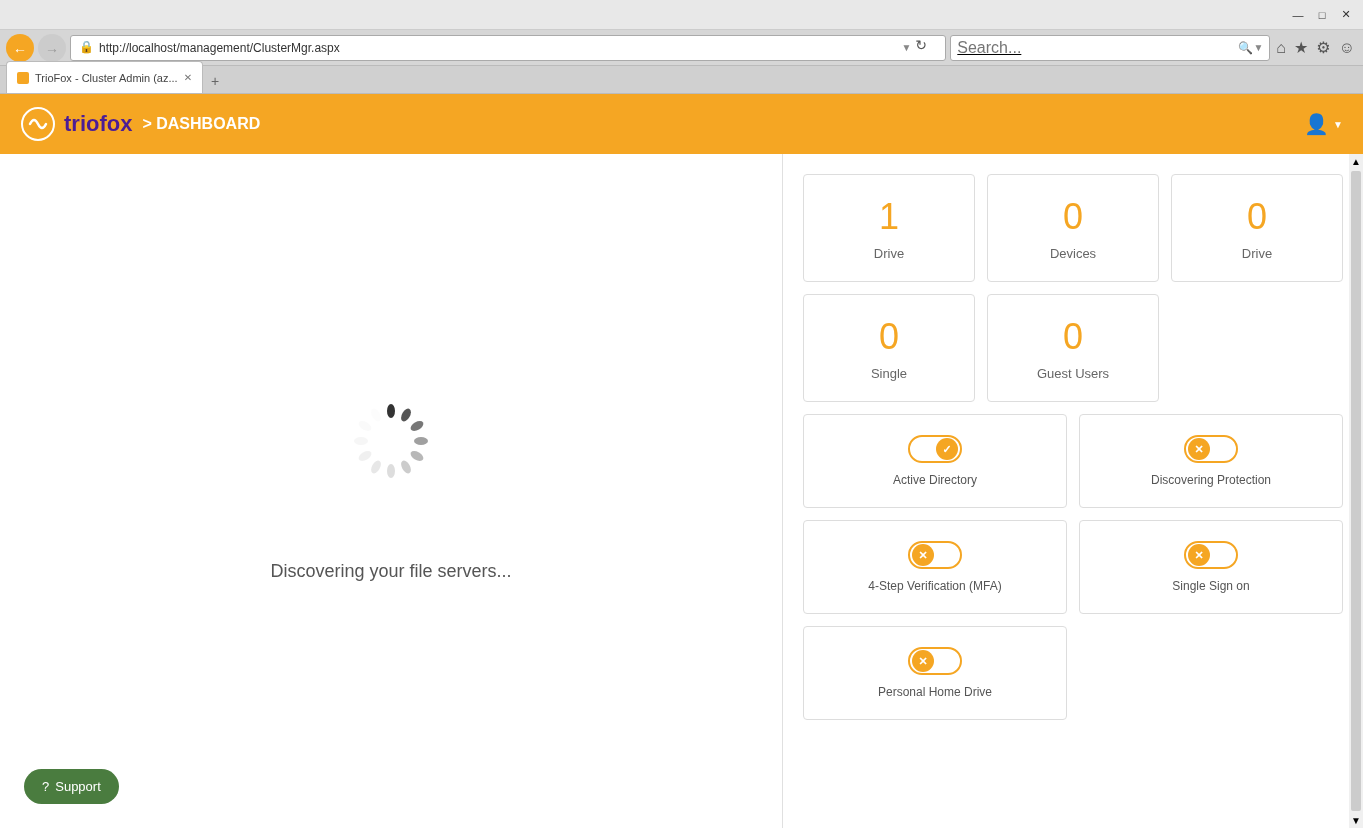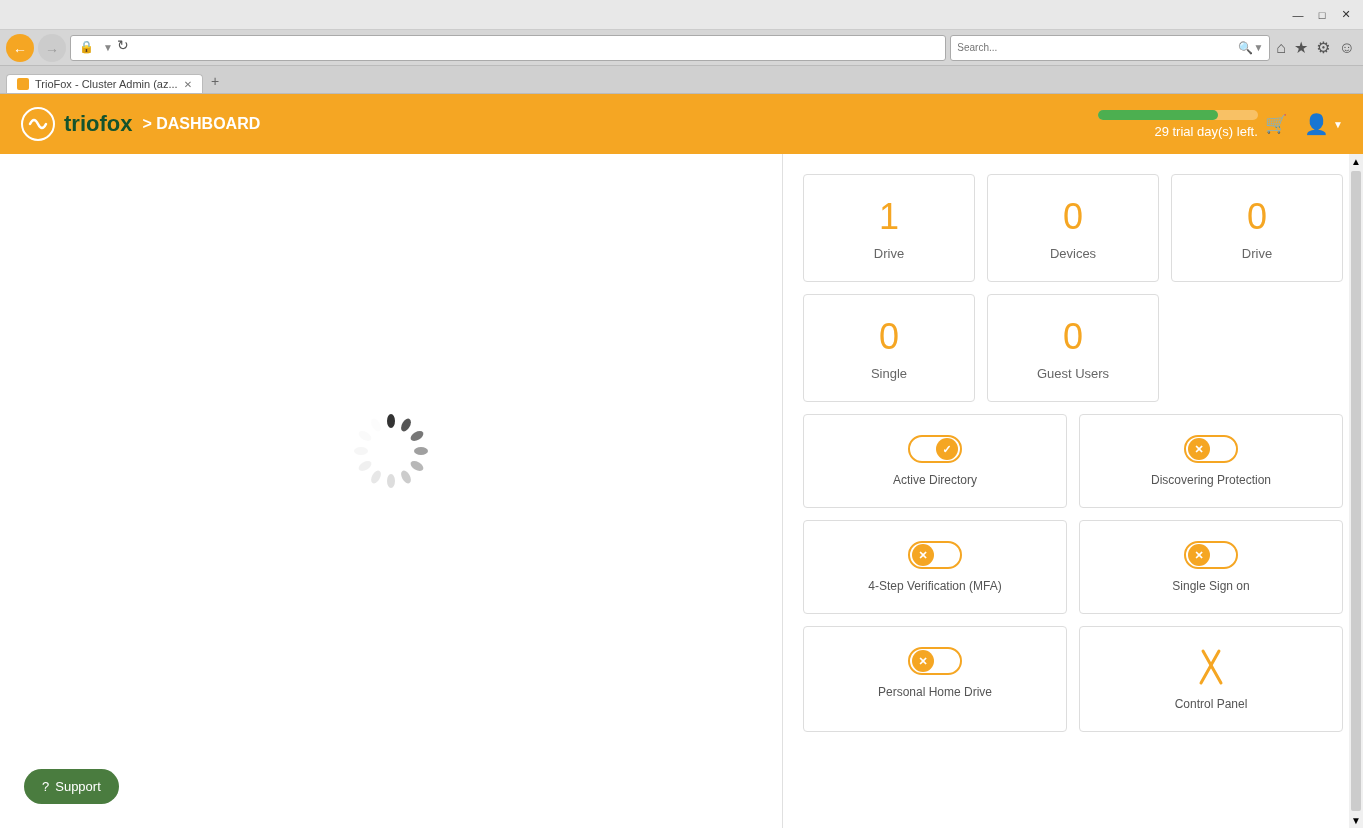--- a/index.html
+++ b/index.html
@@ -40,56 +40,56 @@
       background: white; padding: 0 8px; font-size: 12px; color: #333;
       display: flex; align-items: center;
     }
     .address-icon { width: 16px; height: 16px; margin-right: 4px; color: #666; font-size: 12px; }
     .address-text { font-size: 12px; color: #333; flex: 1; }
     .address-arrows { color: #888; font-size: 10px; margin-left: 4px; }
     .search-bar {
       width: 320px; height: 26px; border: 1px solid #aaa; border-radius: 3px;
       background: white; display: flex; align-items: center; padding: 0 6px;
     }
-    .search-input-field { border: none; outline: none; font-size: 10px; flex: 1; background: transparent; }
+    .search-input-field { border: none; outline: none; font-size: 16px; flex: 1; background: transparent; text-decoration: underline; }
     .search-icon-btn { color: #888; font-size: 12px; cursor: pointer; }
     .toolbar-icons { display: flex; gap: 4px; align-items: center; }
     .toolbar-icon { font-size: 16px; color: #555; cursor: pointer; padding: 2px; }
 
     
     .browser-tabs {
       background: #d0d0d0;
       height: 28px;
       display: flex;
       align-items: flex-end;
       padding: 0 6px;
       border-bottom: 1px solid #bbb;
     }
     .tab {
-      height: 19px; background: #e8e8e8; border: 1px solid #bbb; border-bottom: none;
+      height: 32px; background: #e8e8e8; border: 1px solid #bbb; border-bottom: none;
       border-radius: 4px 4px 0 0; padding: 0 10px; display: flex; align-items: center;
       font-size: 11px; color: #444; cursor: pointer; gap: 6px; min-width: 120px;
     }
     .tab.active { background: white; }
     .tab-favicon { width: 12px; height: 12px; background: #f5a623; border-radius: 2px; }
     .tab-close { font-size: 10px; color: #777; cursor: pointer; margin-left: auto; }
     .new-tab-btn { padding: 0 8px; font-size: 14px; color: #666; cursor: pointer; height: 24px; display: flex; align-items: center; }
 
     
     .app-header {
       background: #f5a623;
       height: 60px;
       display: flex;
       align-items: center;
       padding: 0 20px;
       color: white;
     }
     .logo-area { display: flex; align-items: center; gap: 8px; }
     .logo-icon { width: 36px; height: 36px; }
-    .logo-text { color: #14532d; font-size: 22px; font-weight: bold; }
+    .logo-text { color: #4c1d95; font-size: 22px; font-weight: bold; }
     .breadcrumb { color: white; font-size: 16px; font-weight: bold; margin-left: 10px; }
     .header-right { margin-left: auto; display: flex; align-items: center; gap: 16px; }
     .trial-info { display: flex; align-items: center; gap: 8px; color: white; font-size: 13px; }
     .trial-bar-container { width: 160px; height: 10px; background: rgba(255,255,255,0.3); border-radius: 5px; }
     .trial-bar-fill { height: 10px; background: #4caf50; border-radius: 5px; }
     .cart-icon { font-size: 18px; color: white; cursor: pointer; }
     .user-menu { display: flex; align-items: center; gap: 4px; color: white; cursor: pointer; }
     .user-icon { font-size: 20px; }
     .chevron-icon { font-size: 10px; }
 
@@ -201,20 +201,21 @@
     <button class="title-btn">□</button>
     <button class="title-btn">✕</button>
   </div>
 </div>
 
 <div class="browser-toolbar">
   <button class="nav-btn back">←</button>
   <button class="nav-btn fwd">→</button>
   <div class="address-bar">
     <span class="address-icon">🔒</span>
+    <span class="address-text">http://localhost/management/ClusterMgr.aspx</span>
     <span class="address-arrows">▼</span>
     <span class="refresh-btn" style="margin-left:4px;">↻</span>
   </div>
   <div class="search-bar">
     <input class="search-input-field" type="text" placeholder="Search..." style="">
     <span class="search-icon-btn">🔍</span>
     <span style="color:#888;font-size:10px;">▼</span>
   </div>
   <div class="toolbar-icons">
     <span class="toolbar-icon">⌂</span>
@@ -236,29 +237,20 @@
 <div class="app-header">
   <div class="logo-area">
     <svg class="logo-icon" viewBox="0 0 36 36" fill="none">
       <circle cx="18" cy="18" r="16" stroke="white" stroke-width="2" fill="none"></circle>
       <path d="M10 18 Q14 10 18 18 Q22 26 26 18" stroke="white" stroke-width="2.5" fill="none" stroke-linecap="round"></path>
     </svg>
     <span class="logo-text">triofox</span>
   </div>
   <span class="breadcrumb">&gt; DASHBOARD</span>
   <div class="header-right">
-    <div class="trial-info">
-      <div style="display:flex;flex-direction:column;align-items:flex-end;gap:4px;">
-        <div class="trial-bar-container">
-          <div class="trial-bar-fill" style="width:75%;"></div>
-        </div>
-        <span>29 trial day(s) left.</span>
-      </div>
-      <span class="cart-icon">🛒</span>
-    </div>
     <div class="user-menu">
       <span class="user-icon">👤</span>
       <span class="chevron-icon">▼</span>
     </div>
   </div>
 </div>
 
 <div class="main-content">
 
   <div class="left-panel">
@@ -282,20 +274,21 @@
             <ellipse rx="4" ry="7" fill="#bbb" opacity="0.35" transform="rotate(210) translate(0,-30)"></ellipse>
             <ellipse rx="4" ry="7" fill="#ccc" opacity="0.3" transform="rotate(240) translate(0,-30)"></ellipse>
             <ellipse rx="4" ry="7" fill="#ddd" opacity="0.25" transform="rotate(270) translate(0,-30)"></ellipse>
             <ellipse rx="4" ry="7" fill="#e5e5e5" opacity="0.2" transform="rotate(300) translate(0,-30)"></ellipse>
             <ellipse rx="4" ry="7" fill="#eee" opacity="0.15" transform="rotate(330) translate(0,-30)"></ellipse>
           </g>
         </svg>
       </div>
     </div>
 
+    <span class="loading-text">Discovering your file servers...</span>
 
     <button class="support-btn" style="position: fixed; bottom: 24px; left: 24px;">
       <span>?</span>
       <span>Support</span>
     </button>
   </div>
 
   <div class="right-panel">
 
     <div class="stats-grid">
@@ -377,29 +370,20 @@
         <div style="display:flex;justify-content:center;">
           <div class="toggle-switch off">
             <div style="width:22px;height:22px;border-radius:50%;background:#f5a623;position:absolute;left:2px;display:flex;align-items:center;justify-content:center;">
               <span style="color:white;font-size:11px;font-weight:bold;">✕</span>
             </div>
           </div>
         </div>
         <div class="feature-label">Personal Home Drive</div>
       </div>
 
-      <div class="feature-card">
-        <div style="display:flex;justify-content:center;">
-          <svg width="40" height="40" viewBox="0 0 40 40">
-            <line x1="28" y1="4" x2="10" y2="36" stroke="#f5a623" stroke-width="3" stroke-linecap="round"></line>
-            <line x1="12" y1="4" x2="30" y2="36" stroke="#f5a623" stroke-width="3" stroke-linecap="round"></line>
-          </svg>
-        </div>
-        <div class="feature-label">Control Panel</div>
-      </div>
 
     </div>
 
     <div style="position:absolute;right:0;top:0;bottom:0;width:14px;background:#f0f0f0;display:flex;flex-direction:column;">
       <div style="text-align:center;padding:2px;cursor:pointer;font-size:10px;">▲</div>
       <div style="flex:1;background:#ccc;border-radius:2px;margin:2px;"></div>
       <div style="text-align:center;padding:2px;cursor:pointer;font-size:10px;">▼</div>
     </div>
   </div>
 

